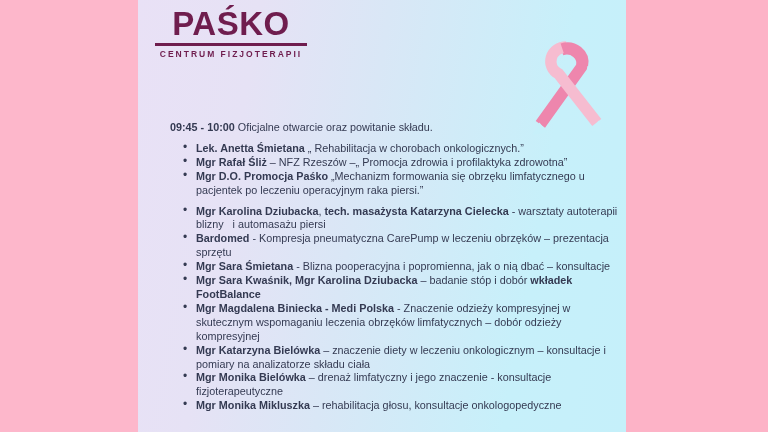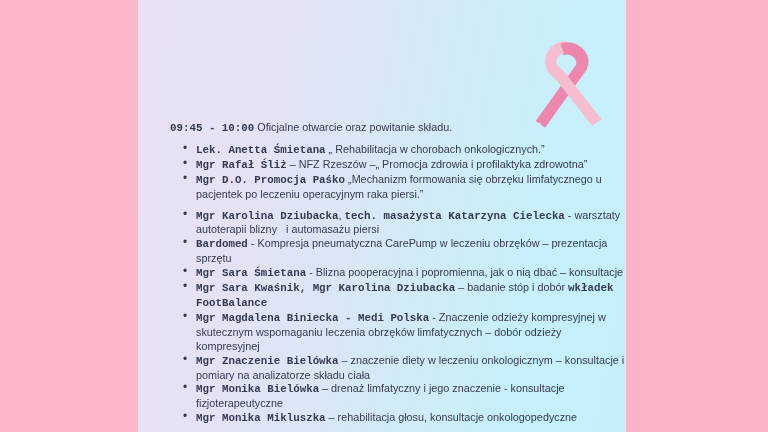--- a/index.html
+++ b/index.html
@@ -25,31 +25,36 @@
   
   .ribbon{position:absolute;left:389px;top:38px;width:86px;height:103px;}
   
   .agenda{position:absolute;left:32px;top:121px;width:458px;
     font-size:10.8px;line-height:13.9px;color:#343a52;}
   .agenda-section{margin-bottom:7px;}
   .section-header{white-space:pre-wrap;}
   .agenda ul{margin:0;padding:0;list-style:none;}
   .agenda li{position:relative;padding-left:26px;white-space:pre-wrap;}
   .agenda li .dot{position:absolute;left:13px;top:-1px;font-size:12px;}
-  .b{font-weight:bold;font-family:Liberation Mono, monospace;}
+  .b{font-weight:bold;}
 </style>
 </head>
 <body>
 
 <div class="poster">
   <div class="strip strip-left"></div>
   <div class="strip strip-right"></div>
 
   <div class="content">
 
+    <div class="logo">
+      <div class="logo-name">PAŚKO</div>
+      <div class="logo-rule"></div>
+      <div class="logo-sub">CENTRUM  FIZJOTERAPII</div>
+    </div>
 
 
     <svg class="ribbon" viewBox="0 0 90 105">
 
       <path d="M36 11 A16 15 0 0 1 57 29 L14 89" fill="none" stroke="#ee86ad" stroke-width="12"></path>
 
       <path d="M41 8 A16 15 0 0 0 33 36 L73 87" fill="none" stroke="#f6bcd0" stroke-width="12"></path>
 
       <path d="M37 10 A16 15 0 0 1 58 27" fill="none" stroke="#ee86ad" stroke-width="12"></path>
 
@@ -68,20 +73,20 @@
             <li><span class="dot">•</span><span class="b">Mgr D.O. Promocja Paśko</span><span> „Mechanizm formowania się obrzęku limfatycznego u pacjentek po leczeniu operacyjnym raka piersi.”</span></li>
           </ul>
         </div>
         <div class="agenda-section">
           <ul>
             <li><span class="dot">•</span><span class="b">Mgr Karolina Dziubacka</span><span>, </span><span class="b">tech. masażysta Katarzyna Cielecka</span><span> - warsztaty autoterapii blizny   i automasażu piersi</span></li>
             <li><span class="dot">•</span><span class="b">Bardomed</span><span> - Kompresja pneumatyczna CarePump w leczeniu obrzęków – prezentacja sprzętu</span></li>
             <li><span class="dot">•</span><span class="b">Mgr Sara Śmietana</span><span> - Blizna pooperacyjna i popromienna, jak o nią dbać – konsultacje</span></li>
             <li><span class="dot">•</span><span class="b">Mgr Sara Kwaśnik, Mgr Karolina Dziubacka</span><span> – badanie stóp i dobór </span><span class="b">wkładek FootBalance</span></li>
             <li><span class="dot">•</span><span class="b">Mgr Magdalena Biniecka - Medi Polska</span><span> - Znaczenie odzieży kompresyjnej w skutecznym wspomaganiu leczenia obrzęków limfatycznych – dobór odzieży kompresyjnej</span></li>
-            <li><span class="dot">•</span><span class="b">Mgr Znaczenie Bielówka</span><span> – znaczenie diety w leczeniu onkologicznym – konsultacje i pomiary na analizatorze składu ciała</span></li>
+            <li><span class="dot">•</span><span class="b">Mgr Katarzyna Bielówka</span><span> – znaczenie diety w leczeniu onkologicznym – konsultacje i pomiary na analizatorze składu ciała</span></li>
             <li><span class="dot">•</span><span class="b">Mgr Monika Bielówka</span><span> – drenaż limfatyczny i jego znaczenie - konsultacje fizjoterapeutyczne</span></li>
             <li><span class="dot">•</span><span class="b">Mgr Monika Mikluszka</span><span> – rehabilitacja głosu, konsultacje onkologopedyczne</span></li>
           </ul>
         </div>
       </div>
   </div>
 </div>
 
 </body></html>

